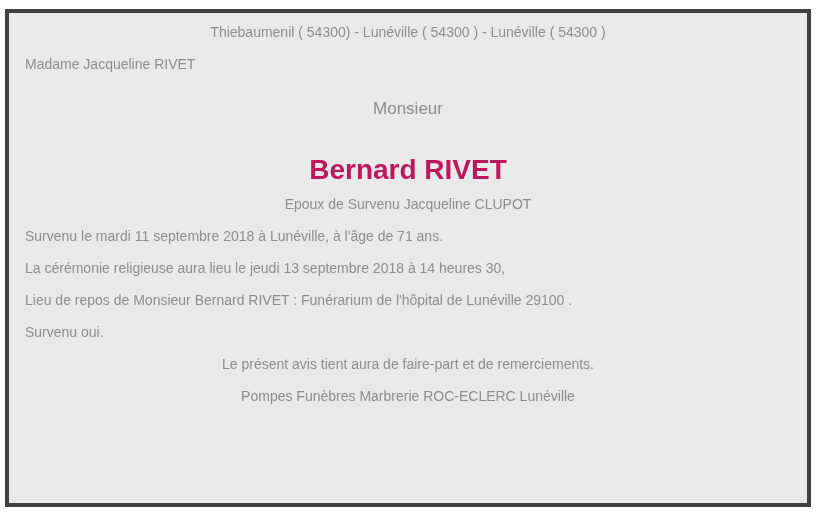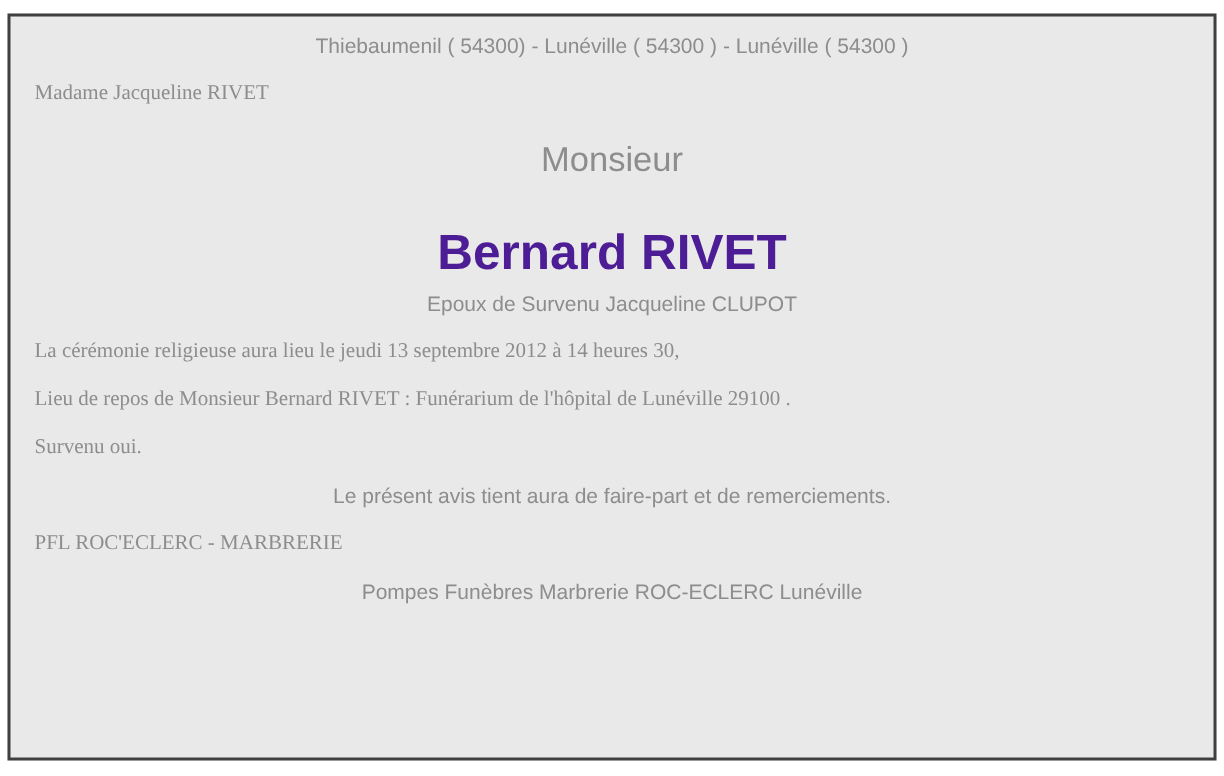--- a/index.html
+++ b/index.html
@@ -15,71 +15,71 @@
     box-sizing: border-box;
     width: 816px;
     height: 517px;
     padding: 9px 5px 10px 5px;
     background: #ffffff;
   }
   .notice-frame {
     box-sizing: border-box;
     width: 100%;
     height: 100%;
-    border: 2px solid #404040;
+    border: 4px solid #404040;
     background: #e9e9e9;
     padding: 10px 16px 0 16px;
     overflow: hidden;
     color: #8d8d8d;
     font-size: 14px;
     line-height: 19px;
   }
   .notice-frame p {
     margin: 0 0 13px 0;
   }
   .center { text-align: center; }
-  .left   { text-align: left; font-family: Liberation Serif, serif; }
+  .left   { text-align: left; }
   .civility {
-    font-size: 23px;
+    font-size: 17px;
     line-height: 21px;
     margin-top: 24px !important;
   }
   .deceased-name {
-    font-size: 33px;
+    font-size: 28px;
     line-height: 33px;
     font-weight: bold;
     text-align: center;
     margin: 34px 0 9px 0;
-    color: #4c1d95;
+    color: #be185d;
   }
 </style>
 </head>
 <body>
 
 <div class="page">
   <div class="notice-frame">
 
     <p class="center">Thiebaumenil ( 54300) - Lunéville ( 54300 ) - Lunéville ( 54300 )</p>
 
     <p class="left">Madame Jacqueline RIVET</p>
 
 
     <p class="center civility">Monsieur</p>
 
     <h1 class="deceased-name">Bernard RIVET</h1>
 
     <p class="center">Epoux de Survenu Jacqueline CLUPOT</p>
 
+    <p class="left">Survenu le mardi 11 septembre 2018 à Lunéville, à l'âge de 71 ans.</p>
 
-    <p class="left"><span>La cérémonie religieuse aura lieu le jeudi 13 septembre 2012 à 14 heures 30,</span><br></p>
+    <p class="left"><span>La cérémonie religieuse aura lieu le jeudi 13 septembre 2018 à 14 heures 30,</span><br></p>
 
     <p class="left">Lieu de repos de Monsieur Bernard RIVET : Funérarium de l'hôpital de Lunéville 29100 .</p>
 
     <p class="left">Survenu oui.</p>
 
     <p class="center">Le présent avis tient aura de faire-part et de remerciements.</p>
 
-    <p class="left">PFL ROC'ECLERC - MARBRERIE</p>
 
     <p class="center">Pompes Funèbres Marbrerie ROC-ECLERC Lunéville</p>
 
   </div>
 </div>
 
 </body></html>

